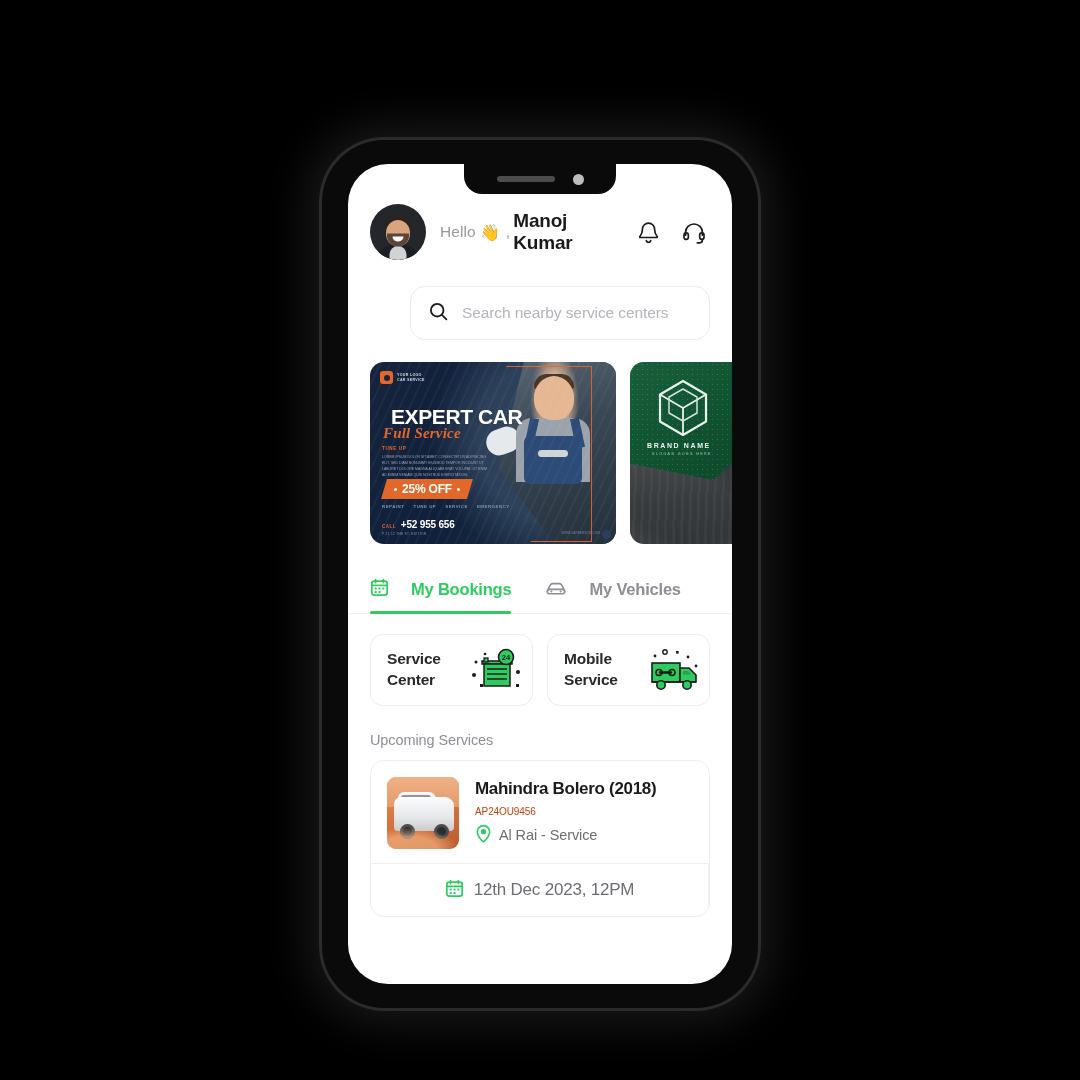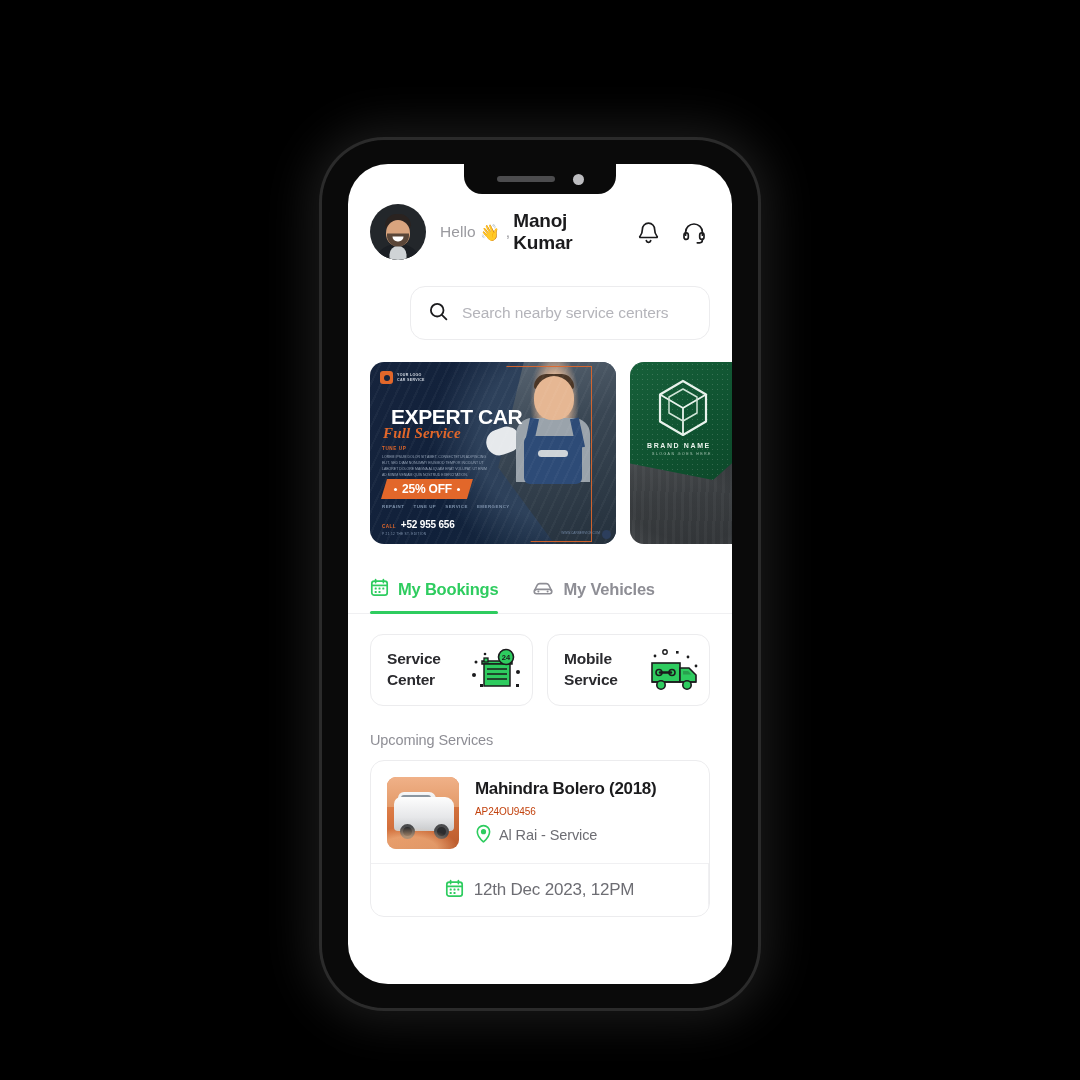--- a/index.html
+++ b/index.html
@@ -156,21 +156,21 @@
   .b2 .bs{position:absolute;left:22px;top:90px;font-size:3.6px;color:#a8c5b3;letter-spacing:1.4px;}
 
   
   .pager{display:flex;align-items:center;justify-content:center;gap:10px;margin-top:14px;}
   .pager .pill{background:#15161a;color:#fff;font-size:10.5px;font-weight:700;
     padding:3.5px 9px;border-radius:11px;letter-spacing:.2px;}
   .pager .d{width:7px;height:7px;border-radius:50%;background:#e2e2e6;}
 
   
   .tabs{display:flex;gap:34px;padding:20px 22px 0 22px;border-bottom:1.4px solid #f0f0f2;margin-top:14px;}
-  .tab{display:flex;align-items:center;gap:9px;padding-bottom:12px;position:relative;}
+  .tab{display:flex;align-items:center;gap:22px;padding-bottom:12px;position:relative;}
   .tab .lbl{font-size:16.5px;font-weight:700;letter-spacing:-.2px;}
   .tab.active .lbl{color:#2ECC5F;}
   .tab.idle .lbl{color:#8e8e95;font-weight:600;}
   .tab.active::after{content:"";position:absolute;left:0;right:0;bottom:-1.4px;height:3px;background:#2ECC5F;border-radius:3px;}
 
   
   .svc-row{display:flex;gap:14px;padding:20px 22px 0 22px;}
   .svc{
     flex:1 1 0;height:70px;border:1.4px solid #ececee;border-radius:13px;
     display:flex;align-items:center;justify-content:space-between;padding:0 4px 0 16px;background:#fff;

